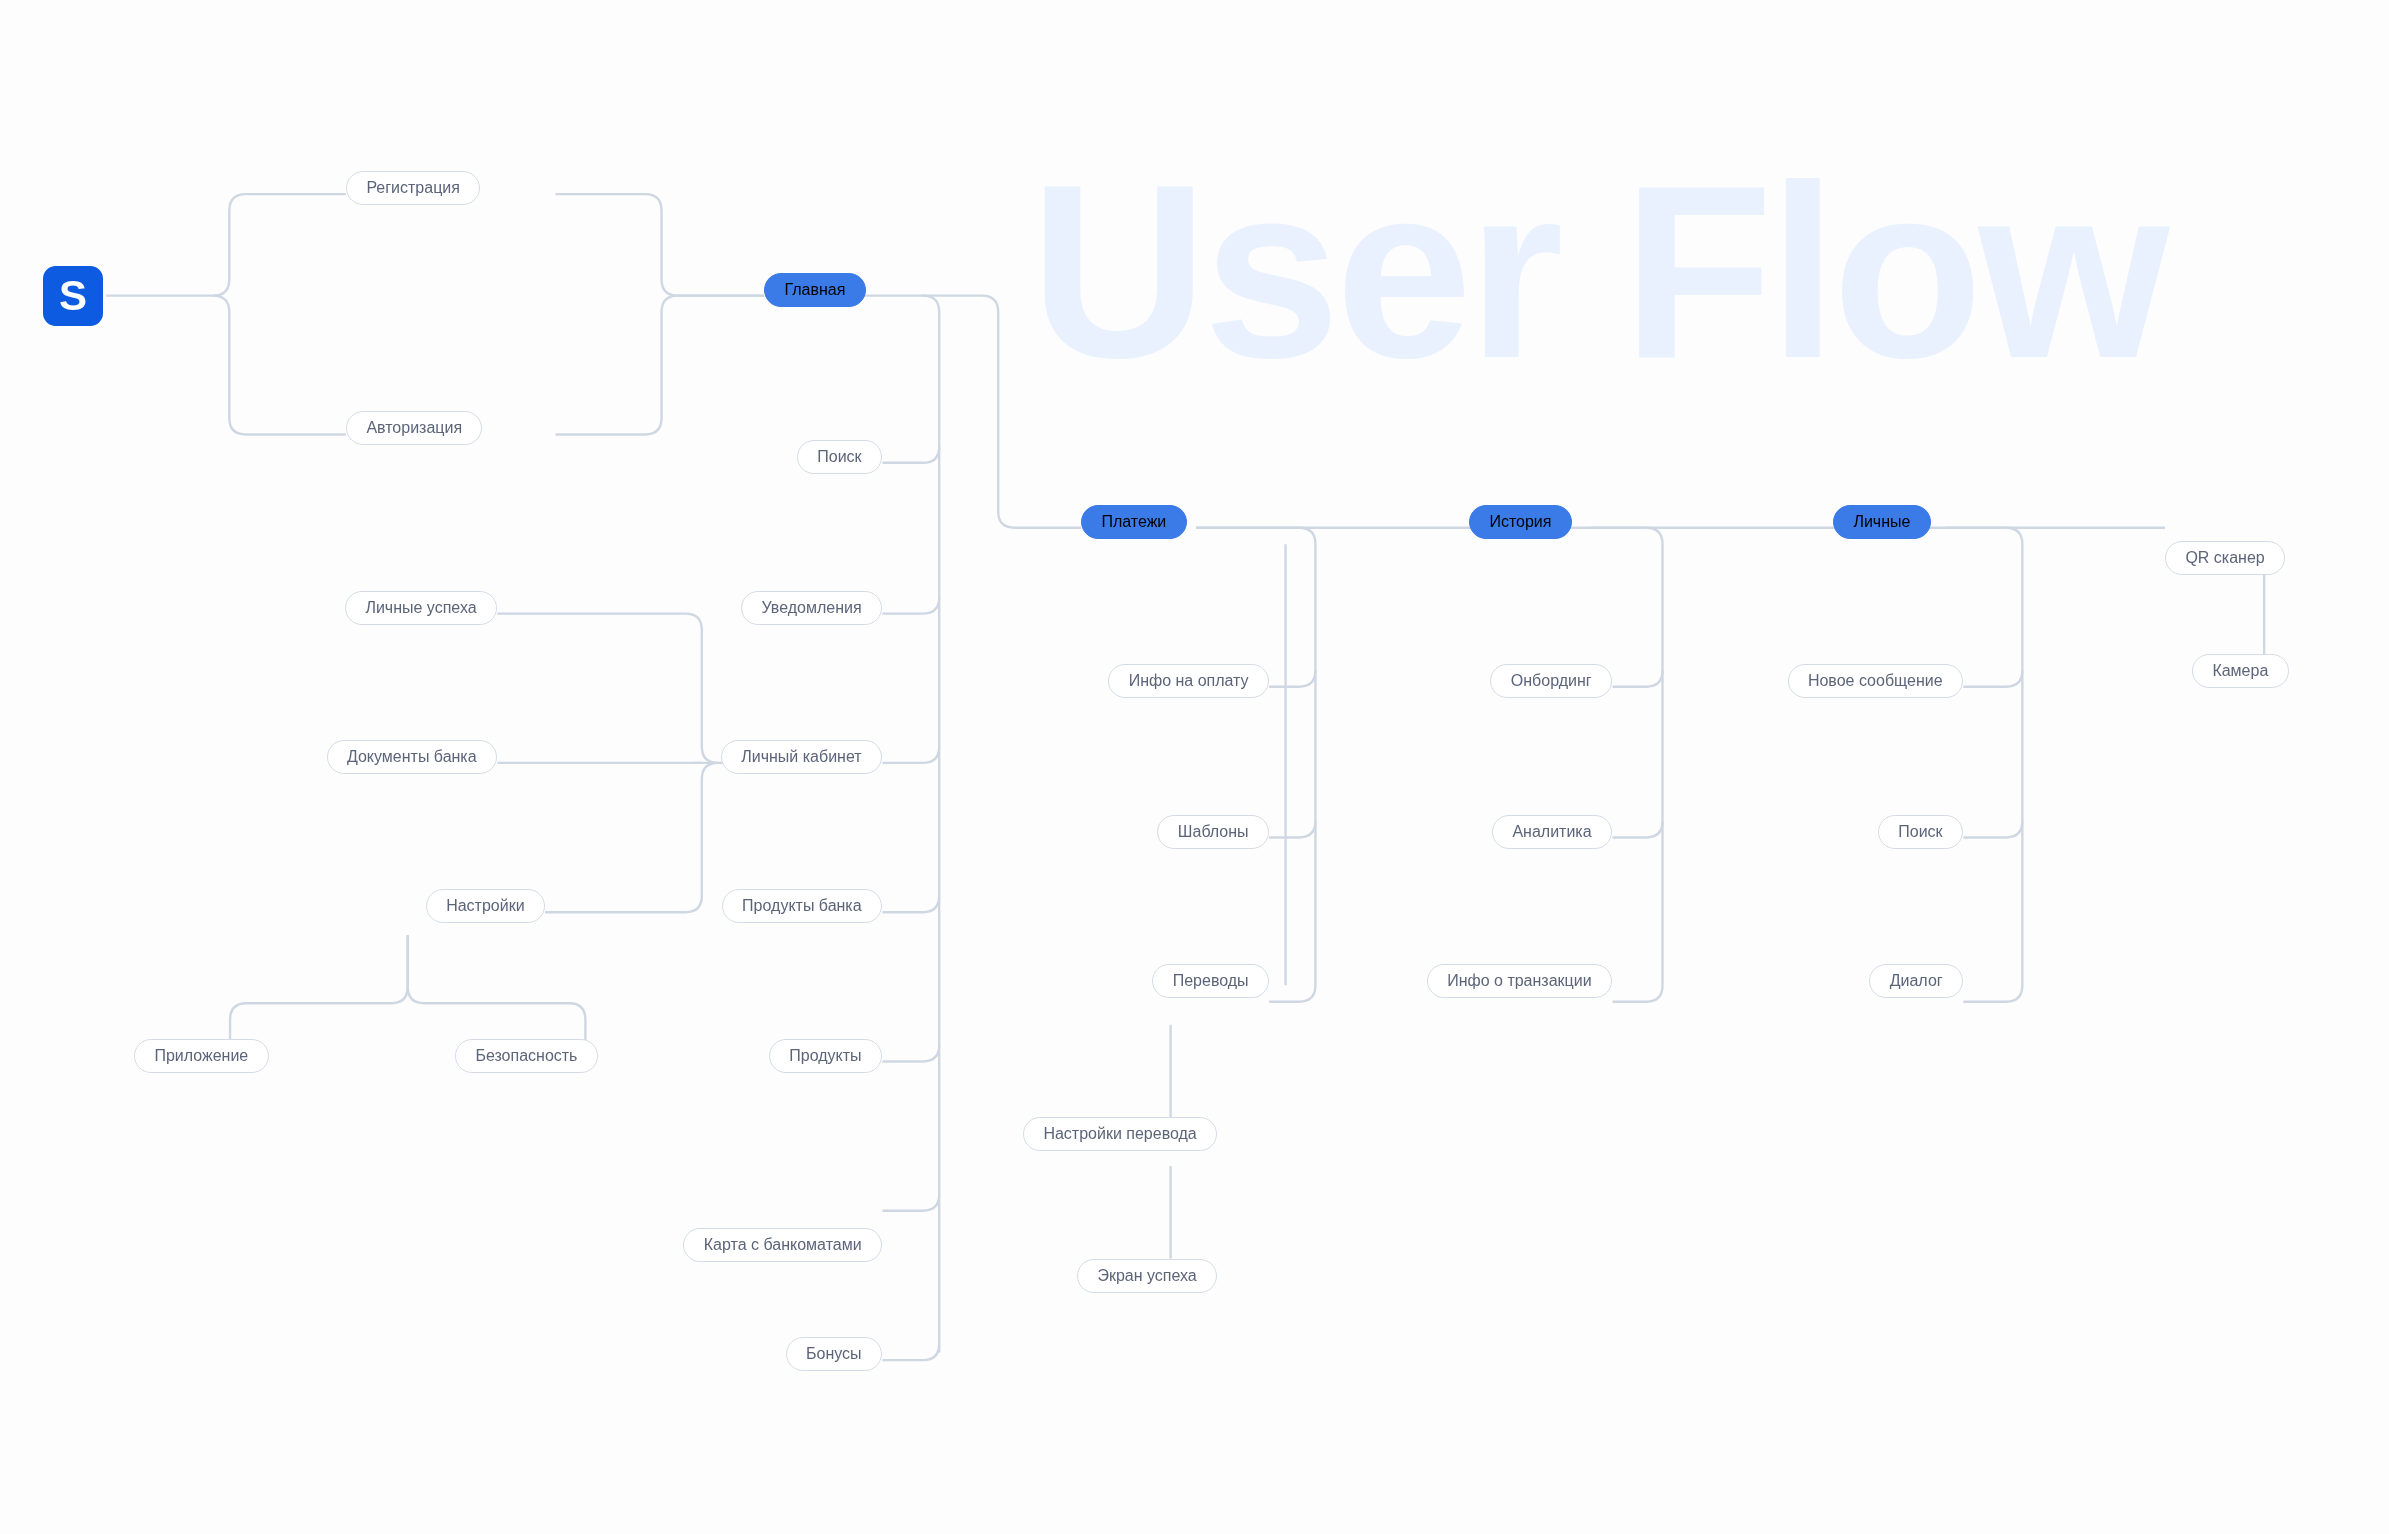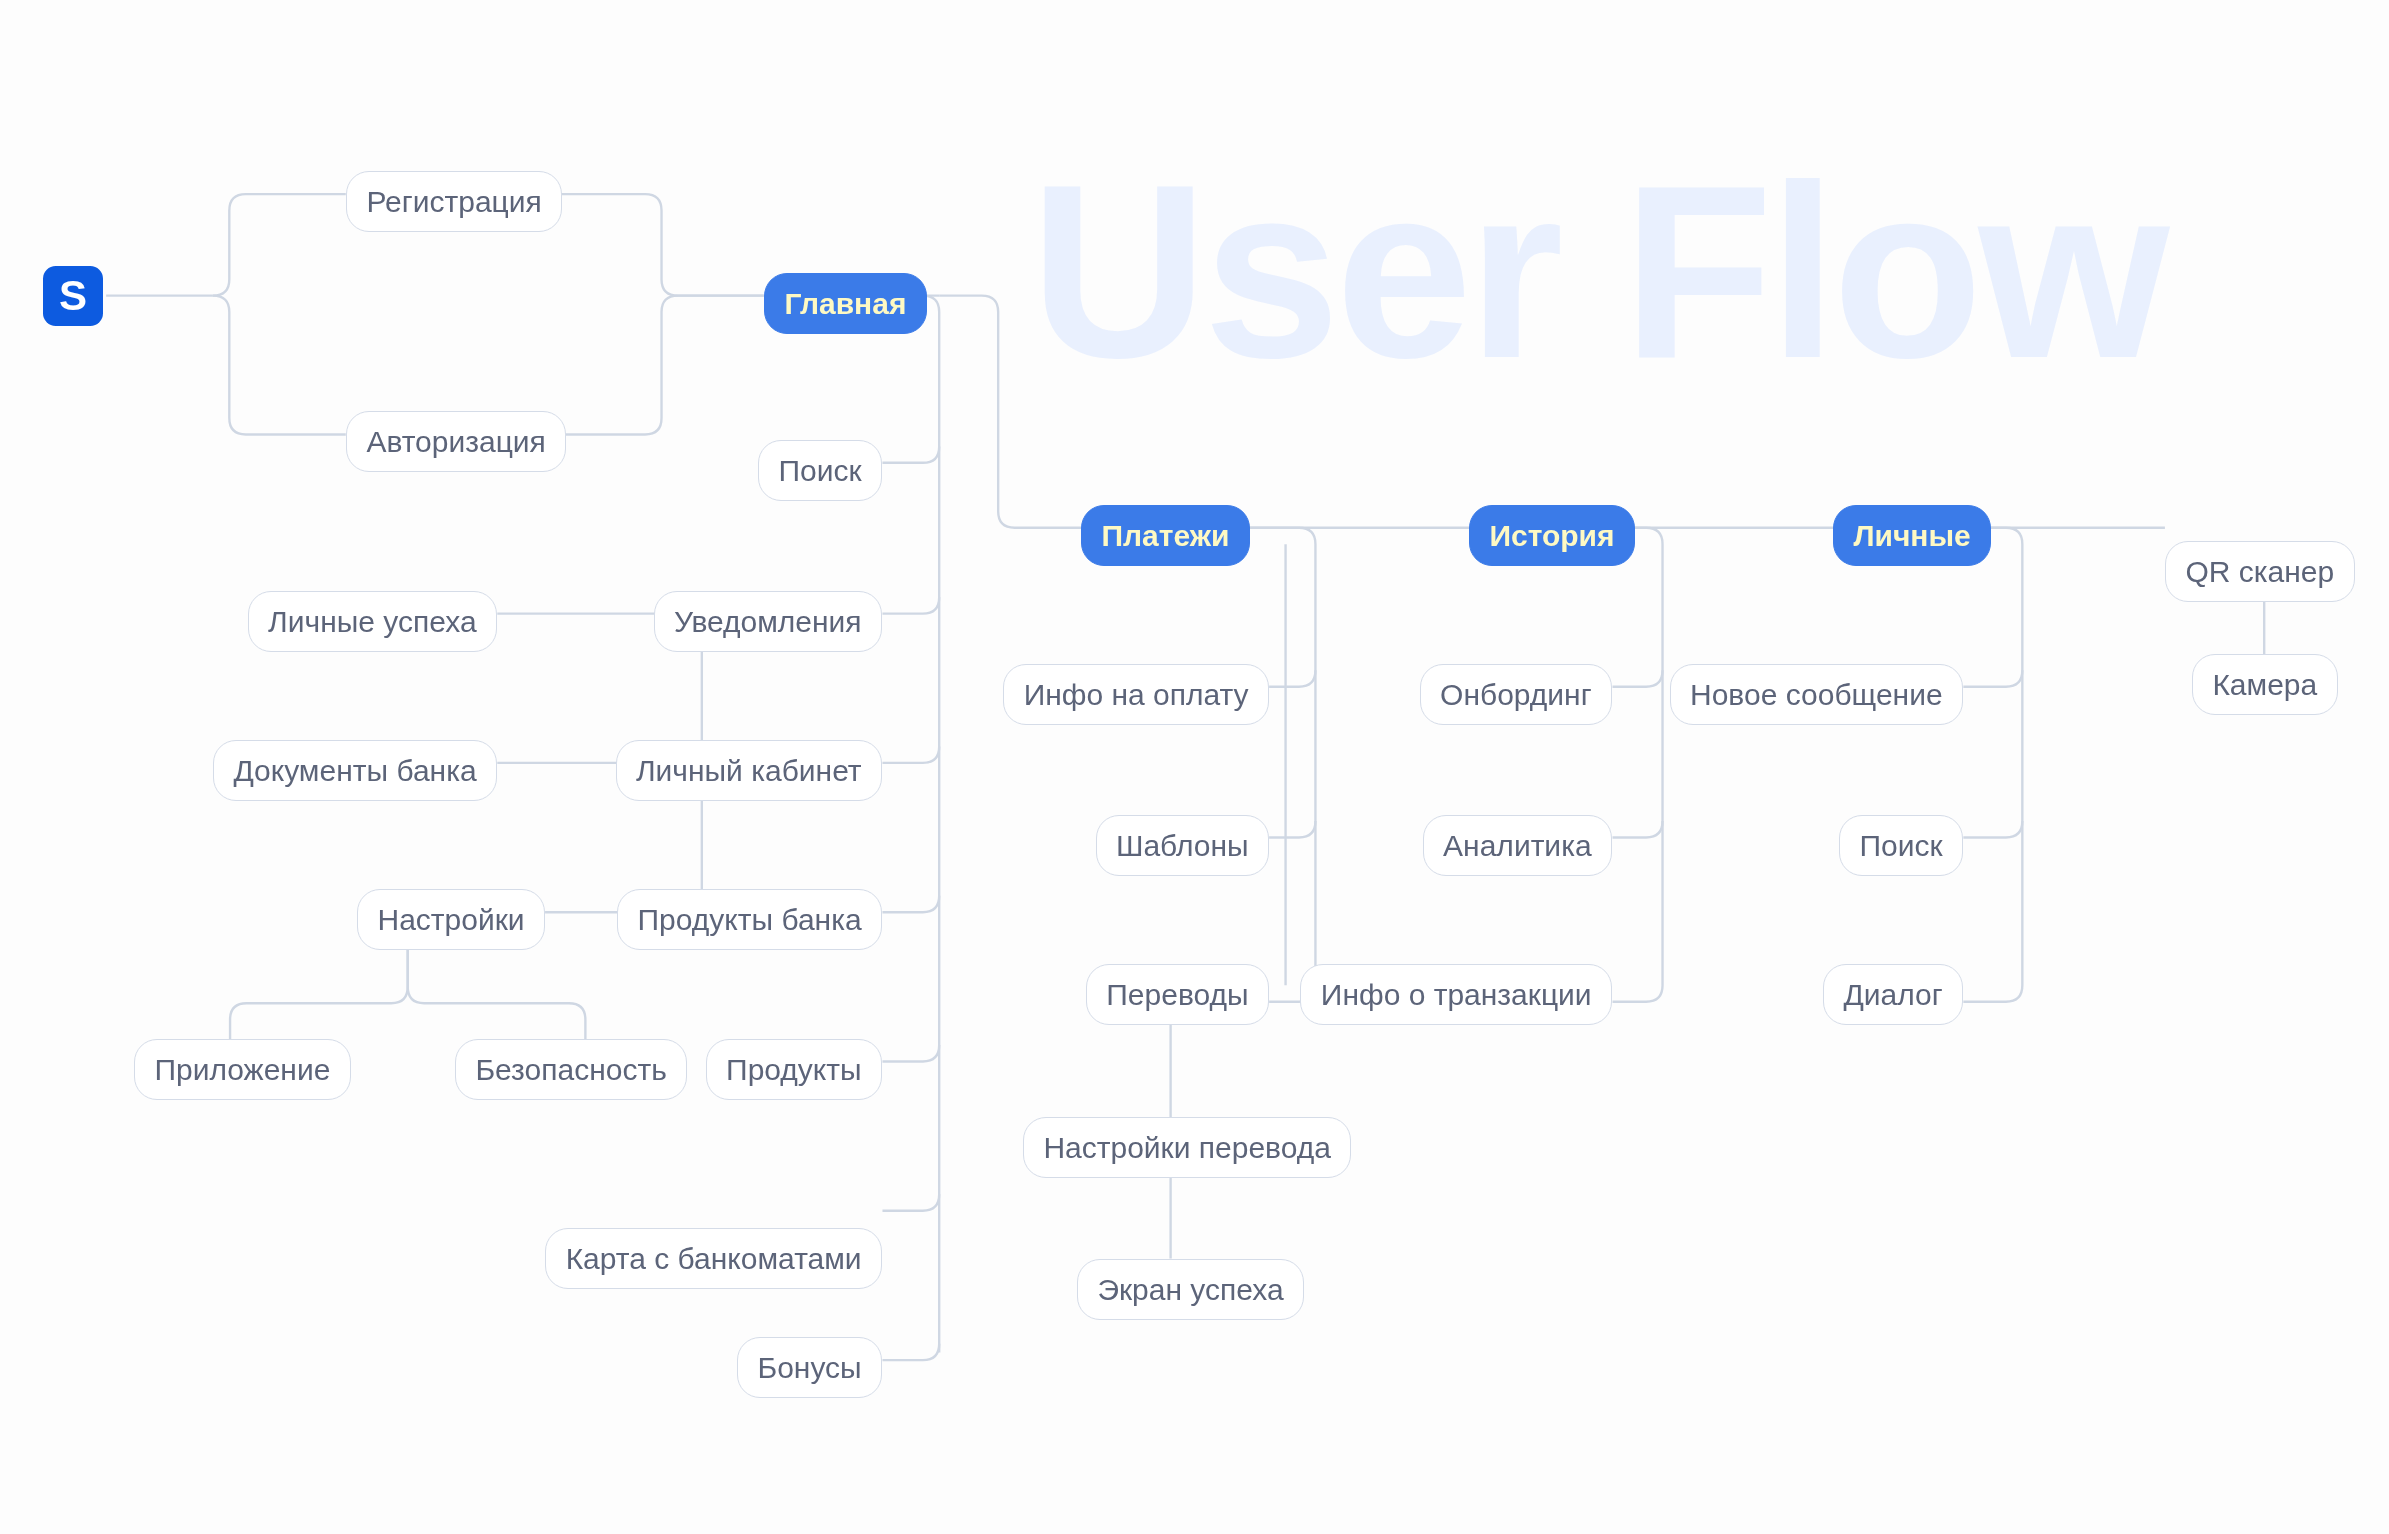--- a/index.html
+++ b/index.html
@@ -23,34 +23,33 @@
     white-space:nowrap;
     user-select:none;
     pointer-events:none;
   }
   svg.links{position:absolute;left:0;top:0;width:2389px;height:1534px;pointer-events:none;}
   svg.links path,svg.links line{fill:none;stroke:#CFD7E3;stroke-width:3.2;}
   .node{
     position:absolute;
     display:flex;align-items:center;justify-content:center;
     box-sizing:border-box;
-    height:61px;
+    height:34px;
     border-radius:23px;
     border:1.9px solid #D5DCE8;
     background:#FFFFFF;
     color:#5C6479;
-    font-size:30px;
+    font-size:16px;
     white-space:nowrap;
     padding:0 19.4px;
   }
   .node.primary{
     background:#3B7BE8;
     border-color:#3B7BE8;
-    color:#fef9c3;
-    font-weight:bold;
+    color:#000000;
   }
   .logo{
     position:absolute;
     left:43px;top:266px;
     width:60px;height:60px;
     border-radius:12.7px;
     background:#0D5BE0;
     color:#FFFFFF;
     display:flex;align-items:center;justify-content:center;
     font-size:42px;font-weight:bold;

